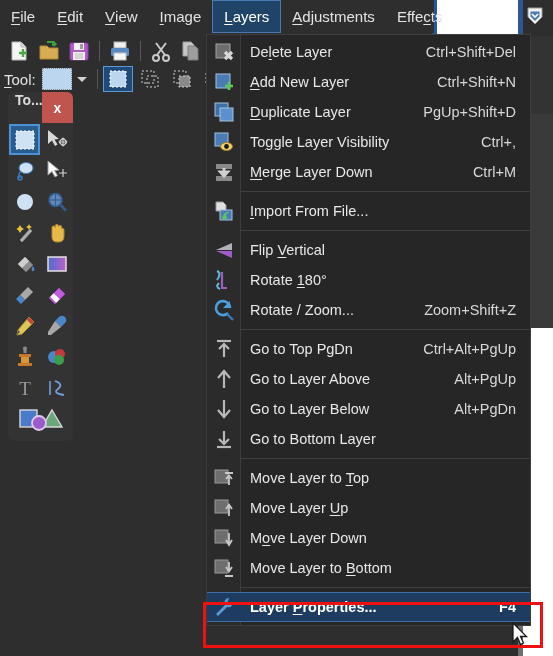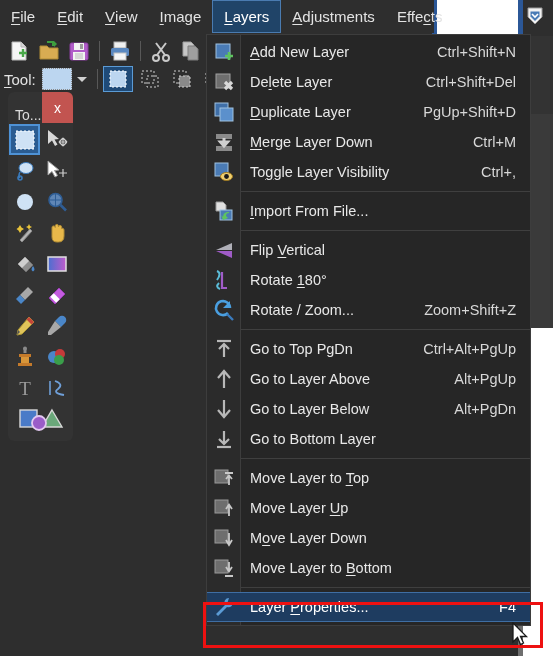--- a/index.html
+++ b/index.html
@@ -139,24 +139,25 @@
   .tools-palette {
     position: absolute;
     left: 8px; top: 92px;
     width: 65px; height: 349px;
     background: #333333;
     border-radius: 6px;
     z-index: 20;
   }
   .tp-title {
     height: 31px;
-    display: flex; align-items: flex-end;
+    display: flex; align-items: flex-start;
     padding-left: 7px;
     color: #dcdcdc; font-size: 14px;
     position: relative;
+    font-weight: bold;
   }
   .tp-close {
     position: absolute;
     right: 0; top: 0;
     width: 31px; height: 31px;
     background: #c25450;
     color: #fff; font-size: 14px;
     display: flex; align-items: center; justify-content: center;
     border-top-right-radius: 6px;
   }
@@ -219,21 +220,21 @@
     padding-right: 14px;
     color: #d8d8d8;
     white-space: nowrap;
   }
   .mi.highlight {
     background: #1e3c60;
     border-top: 1px solid #3f6ea3;
     border-bottom: 1px solid #3f6ea3;
   }
   .mi.highlight .mi-label,
-  .mi.highlight .mi-accel { color: #ffffff; }
+  .mi.highlight .mi-accel { color: #ffffff; font-weight: bold; }
   .msep {
     height: 1px;
     background: #3f3f3f;
     margin: 4px 0 4px 34px;
     position: relative; z-index: 2;
   }
 
   
   .redbox {
     position: absolute;
@@ -500,68 +501,68 @@
       </div>
     </div>
   </div>
 
   <div class="menu">
     <div class="menu-gutter"></div>
     <div id="menu-body">
         <div class="mi">
           <div class="mi-icon">
             <svg width="22" height="22" viewBox="0 0 22 22">
+              <rect x="3" y="3" width="14" height="14" fill="#6e6e6e" stroke="#a0a0a0"></rect>
+              <path d="M12 11 l7 7 M19 11 l-7 7" stroke="#d8d8d8" stroke-width="3.2"></path>
+            </svg>
+          </div>
+          <div class="mi-label">De<u>l</u>ete Layer</div>
+          <div class="mi-accel">Ctrl+Shift+Del</div>
+        </div>
+        <div class="mi">
+          <div class="mi-icon">
+            <svg width="22" height="22" viewBox="0 0 22 22">
               <rect x="3" y="3" width="14" height="14" fill="#4a7bb5" stroke="#9fc2e0"></rect>
               <path d="M12 15 h8 M16 11 v8" stroke="#5ec45e" stroke-width="2.6"></path>
             </svg>
           </div>
           <div class="mi-label"><u>A</u>dd New Layer</div>
           <div class="mi-accel">Ctrl+Shift+N</div>
         </div>
         <div class="mi">
           <div class="mi-icon">
             <svg width="22" height="22" viewBox="0 0 22 22">
-              <rect x="3" y="3" width="14" height="14" fill="#6e6e6e" stroke="#a0a0a0"></rect>
-              <path d="M12 11 l7 7 M19 11 l-7 7" stroke="#d8d8d8" stroke-width="3.2"></path>
-            </svg>
-          </div>
-          <div class="mi-label">De<u>l</u>ete Layer</div>
-          <div class="mi-accel">Ctrl+Shift+Del</div>
-        </div>
-        <div class="mi">
-          <div class="mi-icon">
-            <svg width="22" height="22" viewBox="0 0 22 22">
               <rect x="2" y="2" width="13" height="13" fill="#3f6fa8" stroke="#9fc2e0"></rect>
               <rect x="7" y="7" width="13" height="13" fill="#5b90cc" stroke="#9fc2e0"></rect>
             </svg>
           </div>
           <div class="mi-label"><u>D</u>uplicate Layer</div>
           <div class="mi-accel">PgUp+Shift+D</div>
+        </div>
+        <div class="mi">
+          <div class="mi-icon">
+            <svg width="22" height="22" viewBox="0 0 22 22">
+              <rect x="2" y="2" width="13" height="13" fill="#4a7bb5" stroke="#9fc2e0"></rect>
+              <ellipse cx="13.5" cy="15.5" rx="6" ry="4" fill="#f0d070" stroke="#a07a20"></ellipse>
+              <circle cx="13.5" cy="15.5" r="2.4" fill="#1a1a1a"></circle>
+            </svg>
+          </div>
+          <div class="mi-label">To<u>g</u>gle Layer Visibility</div>
+          <div class="mi-accel">Ctrl+,</div>
         </div>
         <div class="mi">
           <div class="mi-icon">
             <svg width="22" height="22" viewBox="0 0 22 22">
               <rect x="3" y="3" width="16" height="5" fill="#8a8a8a"></rect>
               <rect x="3" y="15" width="16" height="5" fill="#8a8a8a"></rect>
               <path d="M11 7 v5 M7.5 11 L11 15 L14.5 11 Z" stroke="#cfcfcf" stroke-width="3" fill="#cfcfcf"></path>
             </svg>
           </div>
           <div class="mi-label"><u>M</u>erge Layer Down</div>
           <div class="mi-accel">Ctrl+M</div>
-        </div>
-        <div class="mi">
-          <div class="mi-icon">
-            <svg width="22" height="22" viewBox="0 0 22 22">
-              <rect x="2" y="2" width="13" height="13" fill="#4a7bb5" stroke="#9fc2e0"></rect>
-              <ellipse cx="13.5" cy="15.5" rx="6" ry="4" fill="#f0d070" stroke="#a07a20"></ellipse>
-              <circle cx="13.5" cy="15.5" r="2.4" fill="#1a1a1a"></circle>
-            </svg>
-          </div>
-          <div class="mi-label">To<u>g</u>gle Layer Visibility</div>
-          <div class="mi-accel">Ctrl+,</div>
         </div>
         <div class="msep"></div>
         <div class="mi">
           <div class="mi-icon">
             <svg width="22" height="22" viewBox="0 0 22 22">
               <path d="M3 2 h7 l3 3 v6 h-10 z" fill="#e0e0e0" stroke="#9a9a9a"></path>
               <rect x="7" y="10" width="12" height="10" fill="#4a7bb5" stroke="#9fc2e0"></rect>
               <path d="M16 12 q-6 0 -6 5 l-2 -2 l2 5 l5 -2 l-2 -2 q0 -3 3 -3 z" fill="#5ec45e"></path>
             </svg>
           </div>

